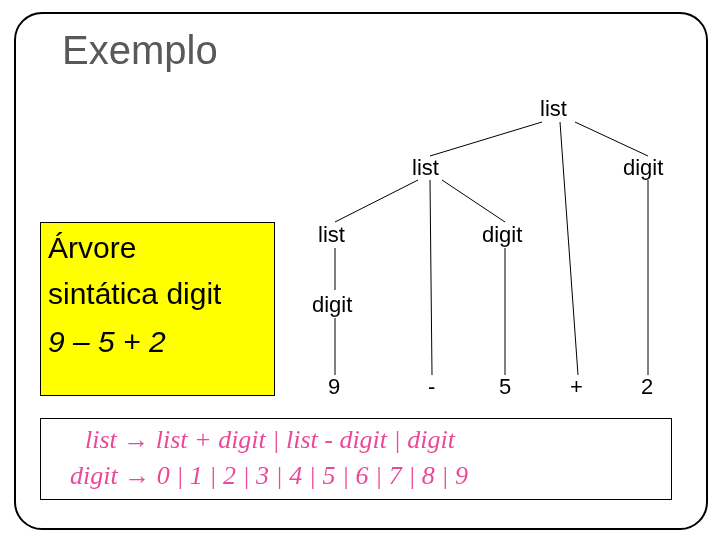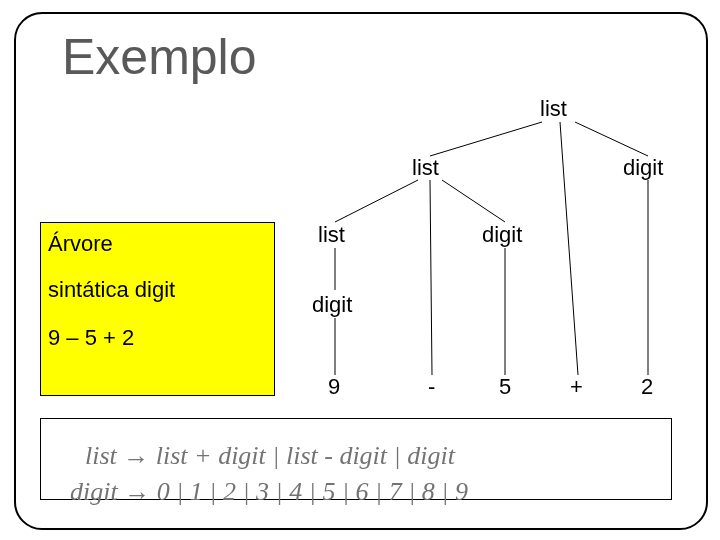--- a/index.html
+++ b/index.html
@@ -11,21 +11,21 @@
   .frame {
     position: absolute;
     left: 14px; top: 12px;
     width: 690px; height: 514px;
     border: 2px solid #000;
     border-radius: 28px;
   }
   .title {
     position: absolute;
     left: 62px; top: 28px;
-    font-size: 50px;
+    font-size: 40px;
     color: #595959;
   }
   .node {
     position: absolute;
     font-size: 22px;
     color: #000;
     text-align: center;
   }
   svg.tree {
     position: absolute;
@@ -36,33 +36,32 @@
     stroke: #000;
     stroke-width: 1;
   }
   .box {
     position: absolute;
     border: 1.5px solid #000;
   }
   .yellow { background: #ffff00; }
   .bigtext {
     position: absolute;
-    font-size: 22px;
+    font-size: 30px;
     color: #000;
     line-height: 1.05;
     text-align: right;
   }
   .grammar {
     position: absolute;
     font-size: 26px;
     font-style: italic;
     font-family: "Times New Roman", Times, serif;
-    color: #737373;
+    color: #ec4899;
     white-space: nowrap;
-    margin-top: 16px;
   }
   .arrow {
     font-family: Arial, sans-serif;
     font-style: normal;
   }
 </style>
 </head>
 <body>
 
 <div class="frame"></div>
@@ -97,21 +96,21 @@
 
 <div class="node" style="left:328px; top:374px;">9</div>
 <div class="node" style="left:428px; top:374px;">-</div>
 <div class="node" style="left:499px; top:374px;">5</div>
 <div class="node" style="left:570px; top:374px;">+</div>
 <div class="node" style="left:641px; top:374px;">2</div>
 
 <div class="box yellow" style="left:40px; top:222px; width:233px; height:172px;"></div>
 <div class="bigtext" style="left:48px; top:232px;">Árvore</div>
 <div class="bigtext" style="left:48px; top:278px;">sintática digit</div>
-<div class="bigtext" style="left:48px; top:326px;">9 – 5 + 2</div>
+<div class="bigtext" style="left:48px; top:326px;font-style:italic;">9 – 5 + 2</div>
 
 <div class="box" style="left:40px; top:418px; width:630px; height:80px;"></div>
 <div class="grammar" style="left:85px; top:424px;">
   <span>list</span>
   <span class="arrow">→</span>
   <span>list + digit | list - digit | digit</span>
 </div>
 <div class="grammar" style="left:70px; top:460px;">
   <span>digit</span>
   <span class="arrow">→</span>

